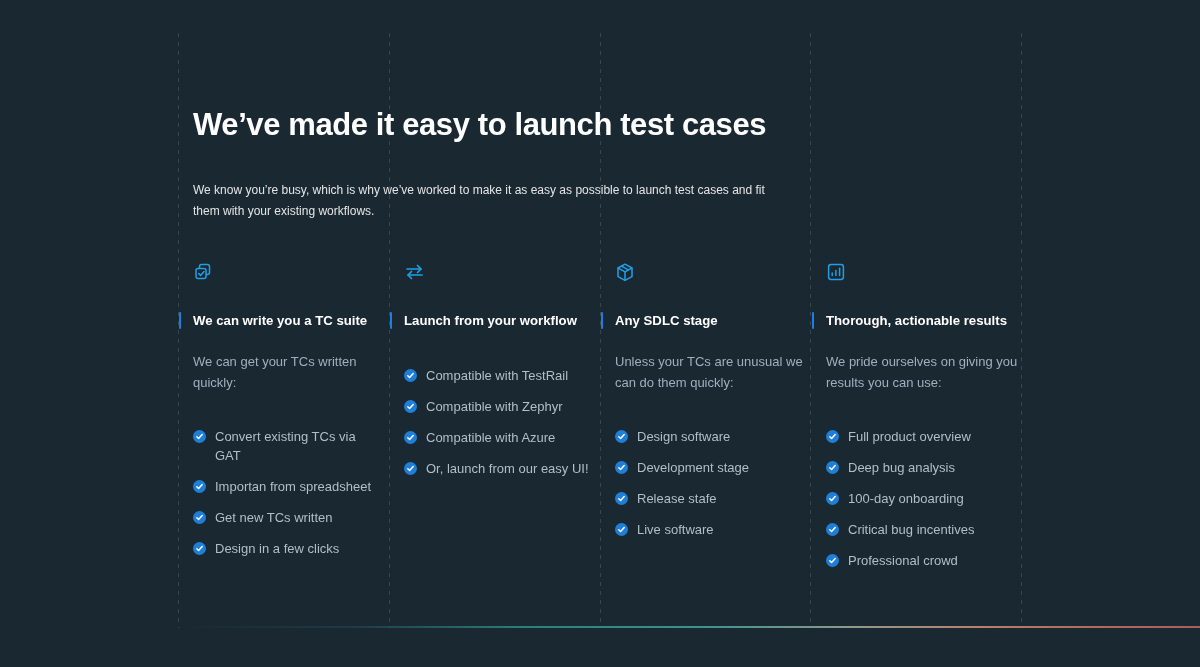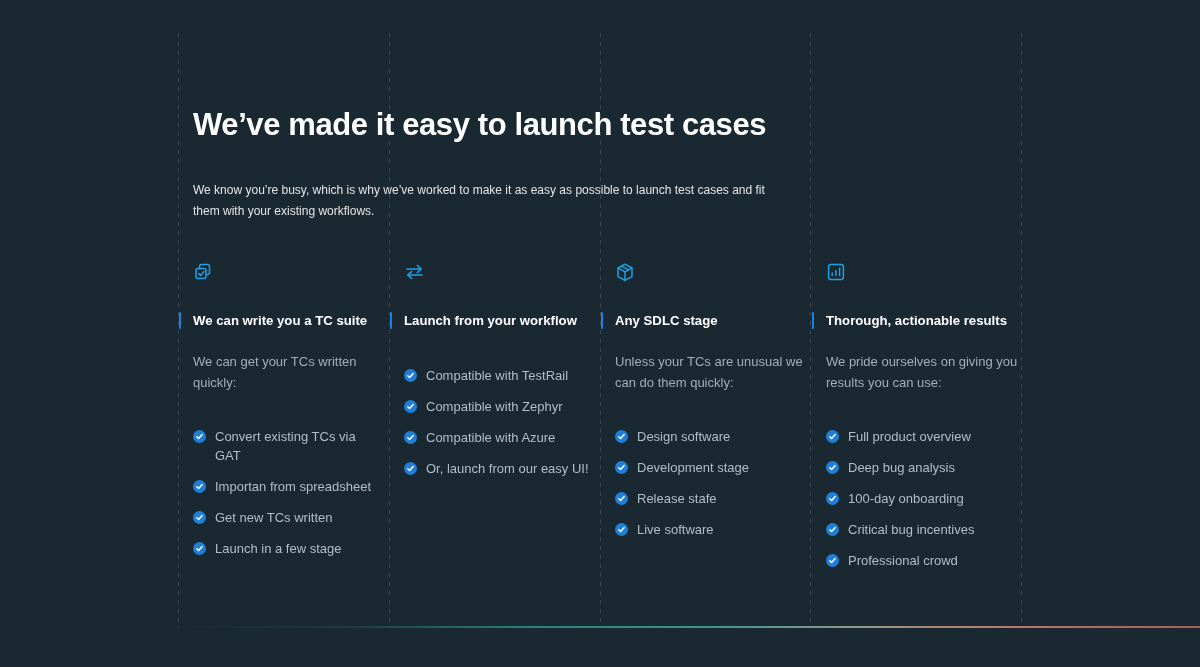--- a/index.html
+++ b/index.html
@@ -144,21 +144,21 @@
               </svg>
           </span>
           <span class="li-text">Get new TCs written</span>
         </li>
         <li>
           <span class="check">
             <svg width="9" height="9" viewBox="0 0 10 10">
                 <path d="M2 5.2l2 2 4-4.4" stroke="#ffffff" stroke-width="1.6" fill="none" stroke-linecap="round" stroke-linejoin="round"></path>
               </svg>
           </span>
-          <span class="li-text">Launch in a few stage</span>
+          <span class="li-text">Design in a few clicks</span>
         </li>
       </ul>
     </div>
 
     <div class="col c1">
       <span class="col-icon">
         <svg width="21" height="20" viewBox="0 0 21 20" fill="none" stroke="currentColor" stroke-width="1.7" stroke-linecap="round" stroke-linejoin="round">
           <path d="M3 7h14"></path>
             <path d="M13.5 3.5L17 7l-3.5 3.5"></path>
           <path d="M18 13H4"></path>

